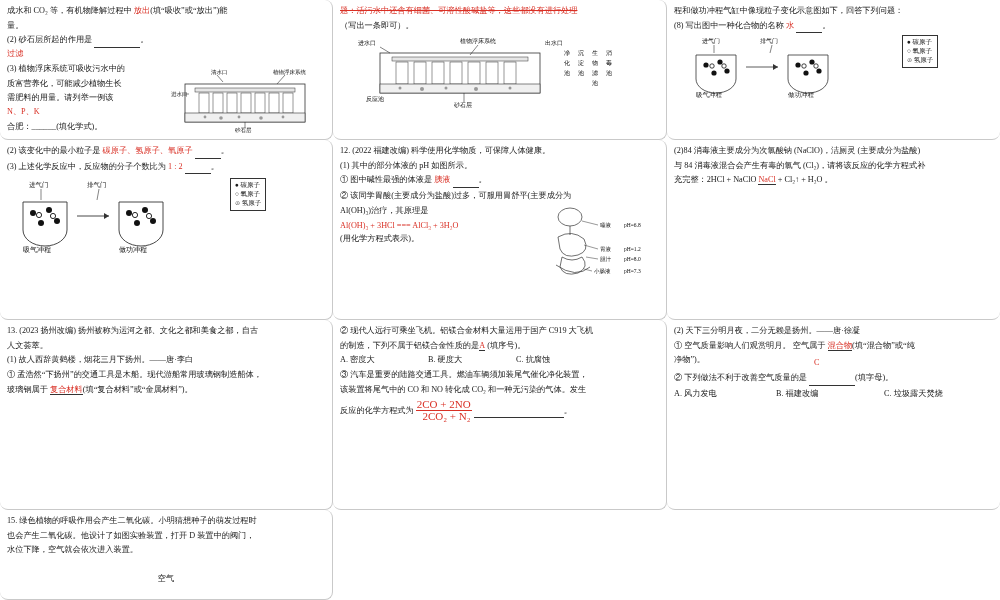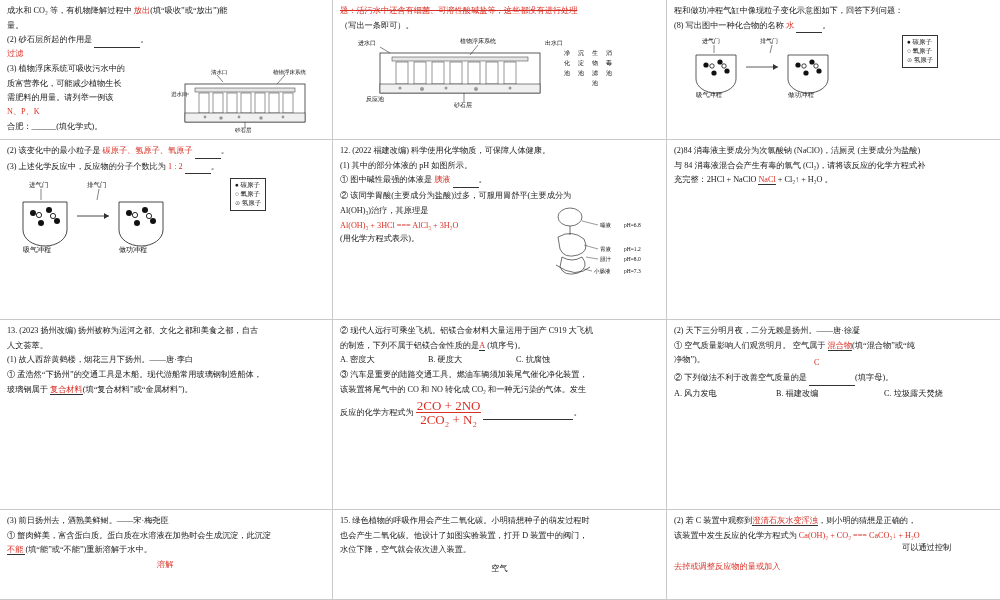--- a/index.html
+++ b/index.html
@@ -19,34 +19,35 @@
     width:1000px;height:600px;
   }
   .cell{
     position:relative;
     border-right:1px solid #c9c9c9;
     border-bottom:1px solid #c9c9c9;
     padding:5px 7px 4px 7px;
     overflow:hidden;
     box-sizing:border-box;
     line-height:1.55;
+    border-radius:8px;
   }
   .cell:nth-child(3n){border-right:none;}
   .red{color:#d93025;}
   .ul{border-bottom:1px solid #333;display:inline-block;min-width:46px;}
   .ul-s{border-bottom:1px solid #333;display:inline-block;min-width:26px;}
   .ul-l{border-bottom:1px solid #333;display:inline-block;min-width:90px;}
   p{margin:0 0 2px 0;}
   .fig{display:block;margin:3px auto;}
   .legend{
     border:1px solid #333;display:inline-block;padding:2px 4px;font-size:6.5px;line-height:1.35;
   }
   .center{text-align:center;}
   .rowfig{display:flex;align-items:flex-start;gap:8px;}
-  .frac{display:inline-block;vertical-align:middle;text-align:center;line-height:1.05;font-size:13px;}
+  .frac{display:inline-block;vertical-align:middle;text-align:right;line-height:1.05;font-size:11px;}
   .frac .top{display:block;border-bottom:1px solid #d93025;padding:0 1px;}
   .frac .bot{display:block;padding:0 1px;}
 </style>
 </head>
 <body>
 
 <div class="sheet">
   <div class="grid">
 
     <div class="cell">
@@ -308,35 +309,23 @@
       <p><span>净物”)。</span></p>
       <p class="red" style="margin-left:140px;margin-top:-12px">C</p>
       <p><span>② 下列做法不利于改善空气质量的是 </span><span class="ul">&nbsp;</span><span>(填字母)。</span></p>
       <p>
         <span style="display:inline-block;width:100px">A. 风力发电</span>
         <span style="display:inline-block;width:106px">B. 福建改编</span>
         <span>C. 垃圾露天焚烧</span>
       </p>
     </div>
 
-    <div class="cell">
-      <p>(3) 前日扬州去，酒熟美鲜鲥。——宋·梅尧臣</p>
-      <p>① 蟹肉鲜美，富含蛋白质。蛋白质在水溶液在加热时会生成沉淀，此沉淀</p>
-      <p><span class="red" style="border-bottom:1px solid #333">不能 </span><span>(填“能”或“不能”)重新溶解于水中。</span></p>
-      <p class="red" style="margin-left:150px">溶解</p>
-    </div>
 
     <div class="cell">
       <p>15. 绿色植物的呼吸作用会产生二氧化碳。小明猜想种子的萌发过程时</p>
       <p>也会产生二氧化碳。他设计了如图实验装置，打开 D 装置中的阀门，</p>
       <p>水位下降，空气就会依次进入装置。</p>
-      <p class="center" style="margin-top:6px">空气</p>
-    </div>
-
-    <div class="cell">
-      <p><span>(2) 若 C 装置中观察到</span><span class="red" style="border-bottom:1px solid #333">澄清石灰水变浑浊</span><span>，则小明的猜想是正确的，</span></p>
-      <p><span>该装置中发生反应的化学方程式为 </span><span class="red">Ca(OH)₂ + CO₂ === CaCO₃↓ + H₂O</span></p>
-      <p style="margin-left:228px;margin-top:-2px">可以通过控制</p>
-      <p class="red" style="margin-top:6px">去掉或调整反应物的量或加入</p>
-    </div>
+      <p class="center" style="margin-top:16px">空气</p>
+    </div>
+
 
   </div>
 </div>
 
 </body></html>

